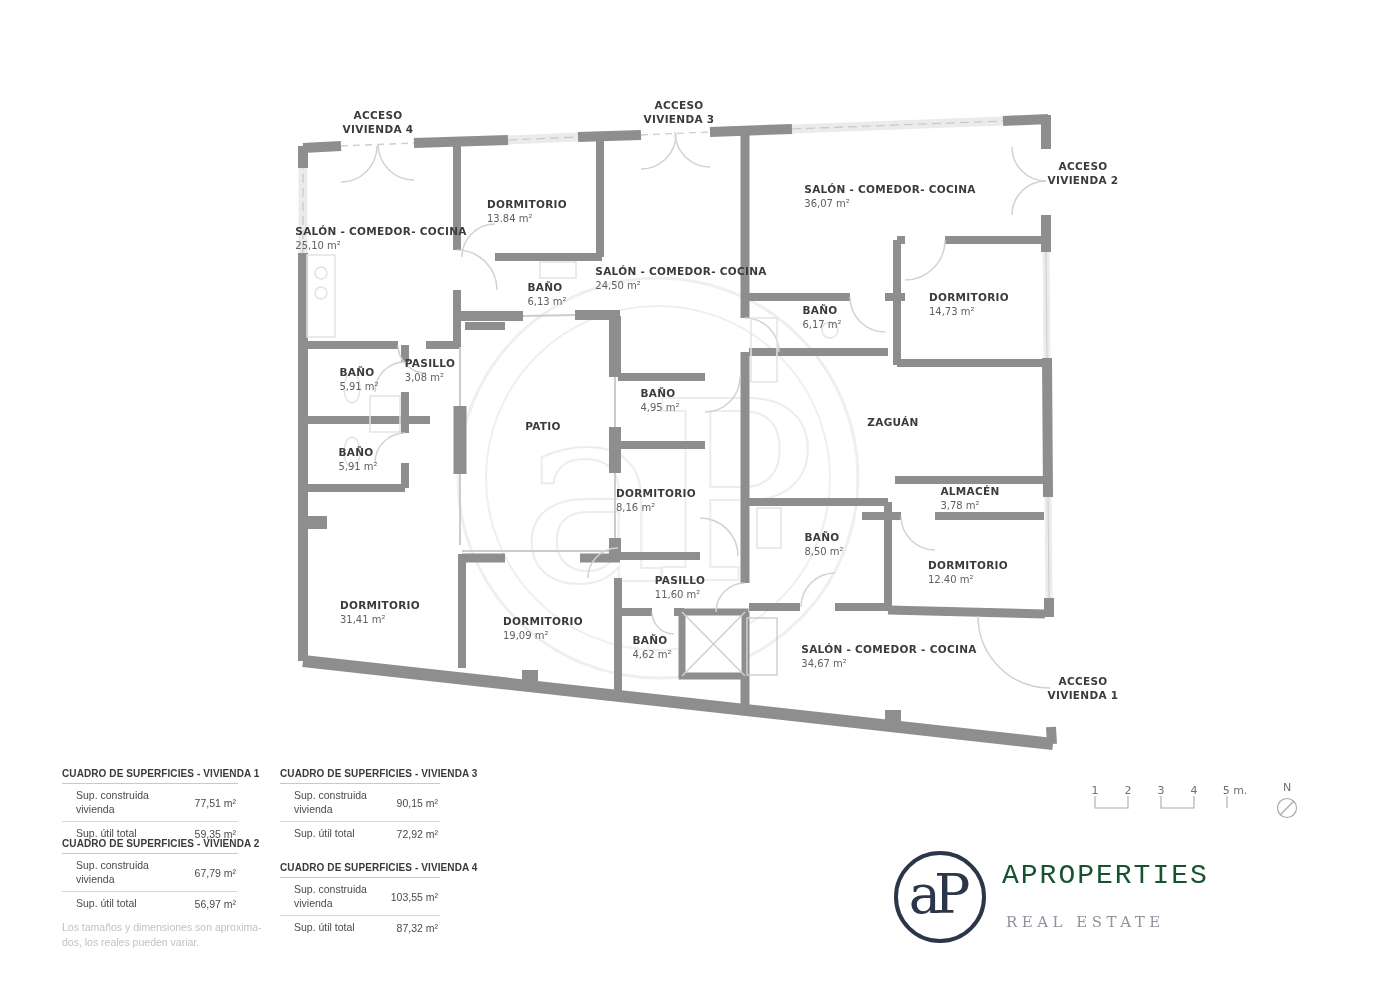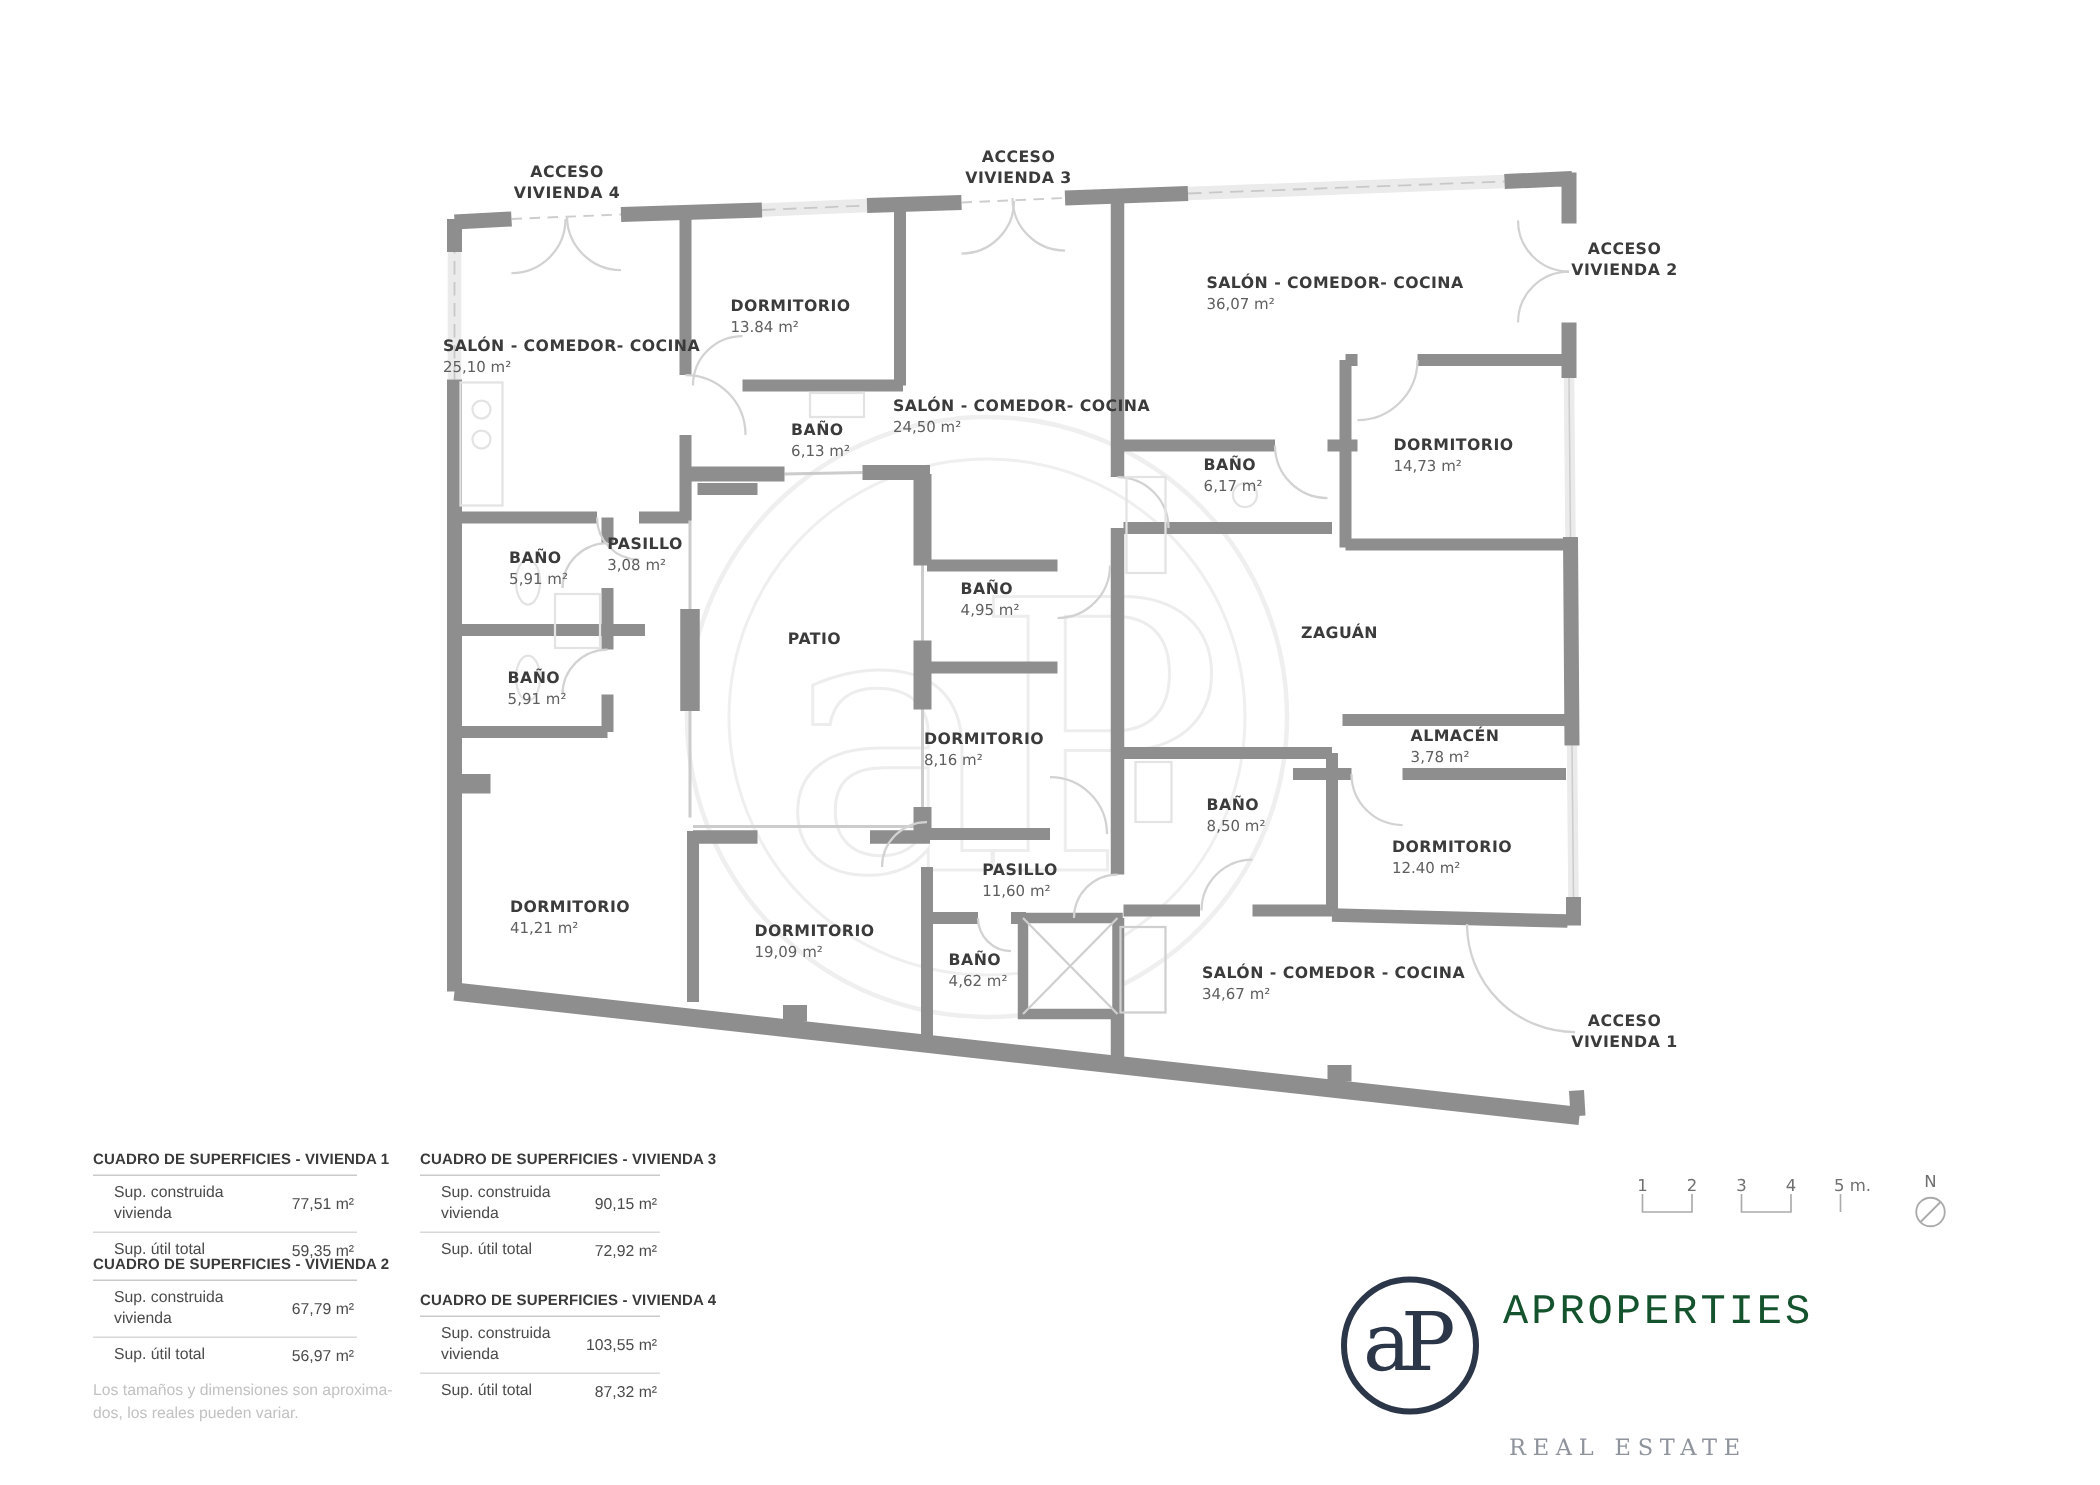--- a/index.html
+++ b/index.html
@@ -34,21 +34,21 @@
   .north-label{position:absolute;transform:translateX(-50%);font-size:11px;color:#707070;}
 
   
   .logo-mark{position:absolute;left:894px;top:851px;width:84px;height:84px;
              border:4px solid #2b3648;border-radius:50%;
              display:flex;align-items:center;justify-content:center;}
   .logo-monogram{font-family:"DejaVu Serif",serif;font-size:54px;color:#2b3648;
                  letter-spacing:-7px;margin-left:-8px;margin-top:-6px;}
   .logo-name{position:absolute;left:1002px;top:860px;font-family:Liberation Mono, monospace;
              font-size:28px;letter-spacing:2px;color:#14532d;white-space:nowrap;}
-  .logo-tagline{position:absolute;left:1006px;top:956px;font-family:"DejaVu Serif",serif;
+  .logo-tagline{position:absolute;left:1006px;top:913px;font-family:"DejaVu Serif",serif;
              font-size:15px;letter-spacing:4.5px;color:#8e939c;white-space:nowrap;}
 </style>
 </head>
 <body>
 
 <div class="stage">
 
   <svg class="plan" width="1400" height="990" viewBox="0 0 1400 990">
 
     <g fill="none" stroke="#efefef">
@@ -234,21 +234,21 @@
   <div class="room-label" style="left:824px;top:531px">
       <span class="rname">BAÑO</span>
       <span class="rarea">8,50 m²</span>
     </div>
   <div class="room-label" style="left:968px;top:559px">
       <span class="rname">DORMITORIO</span>
       <span class="rarea">12.40 m²</span>
     </div>
   <div class="room-label" style="left:380px;top:599px">
       <span class="rname">DORMITORIO</span>
-      <span class="rarea">41,21 m²</span>
+      <span class="rarea">31,41 m²</span>
     </div>
   <div class="room-label" style="left:543px;top:615px">
       <span class="rname">DORMITORIO</span>
       <span class="rarea">19,09 m²</span>
     </div>
   <div class="room-label" style="left:680px;top:574px">
       <span class="rname">PASILLO</span>
       <span class="rarea">11,60 m²</span>
     </div>
   <div class="room-label" style="left:652px;top:634px">

